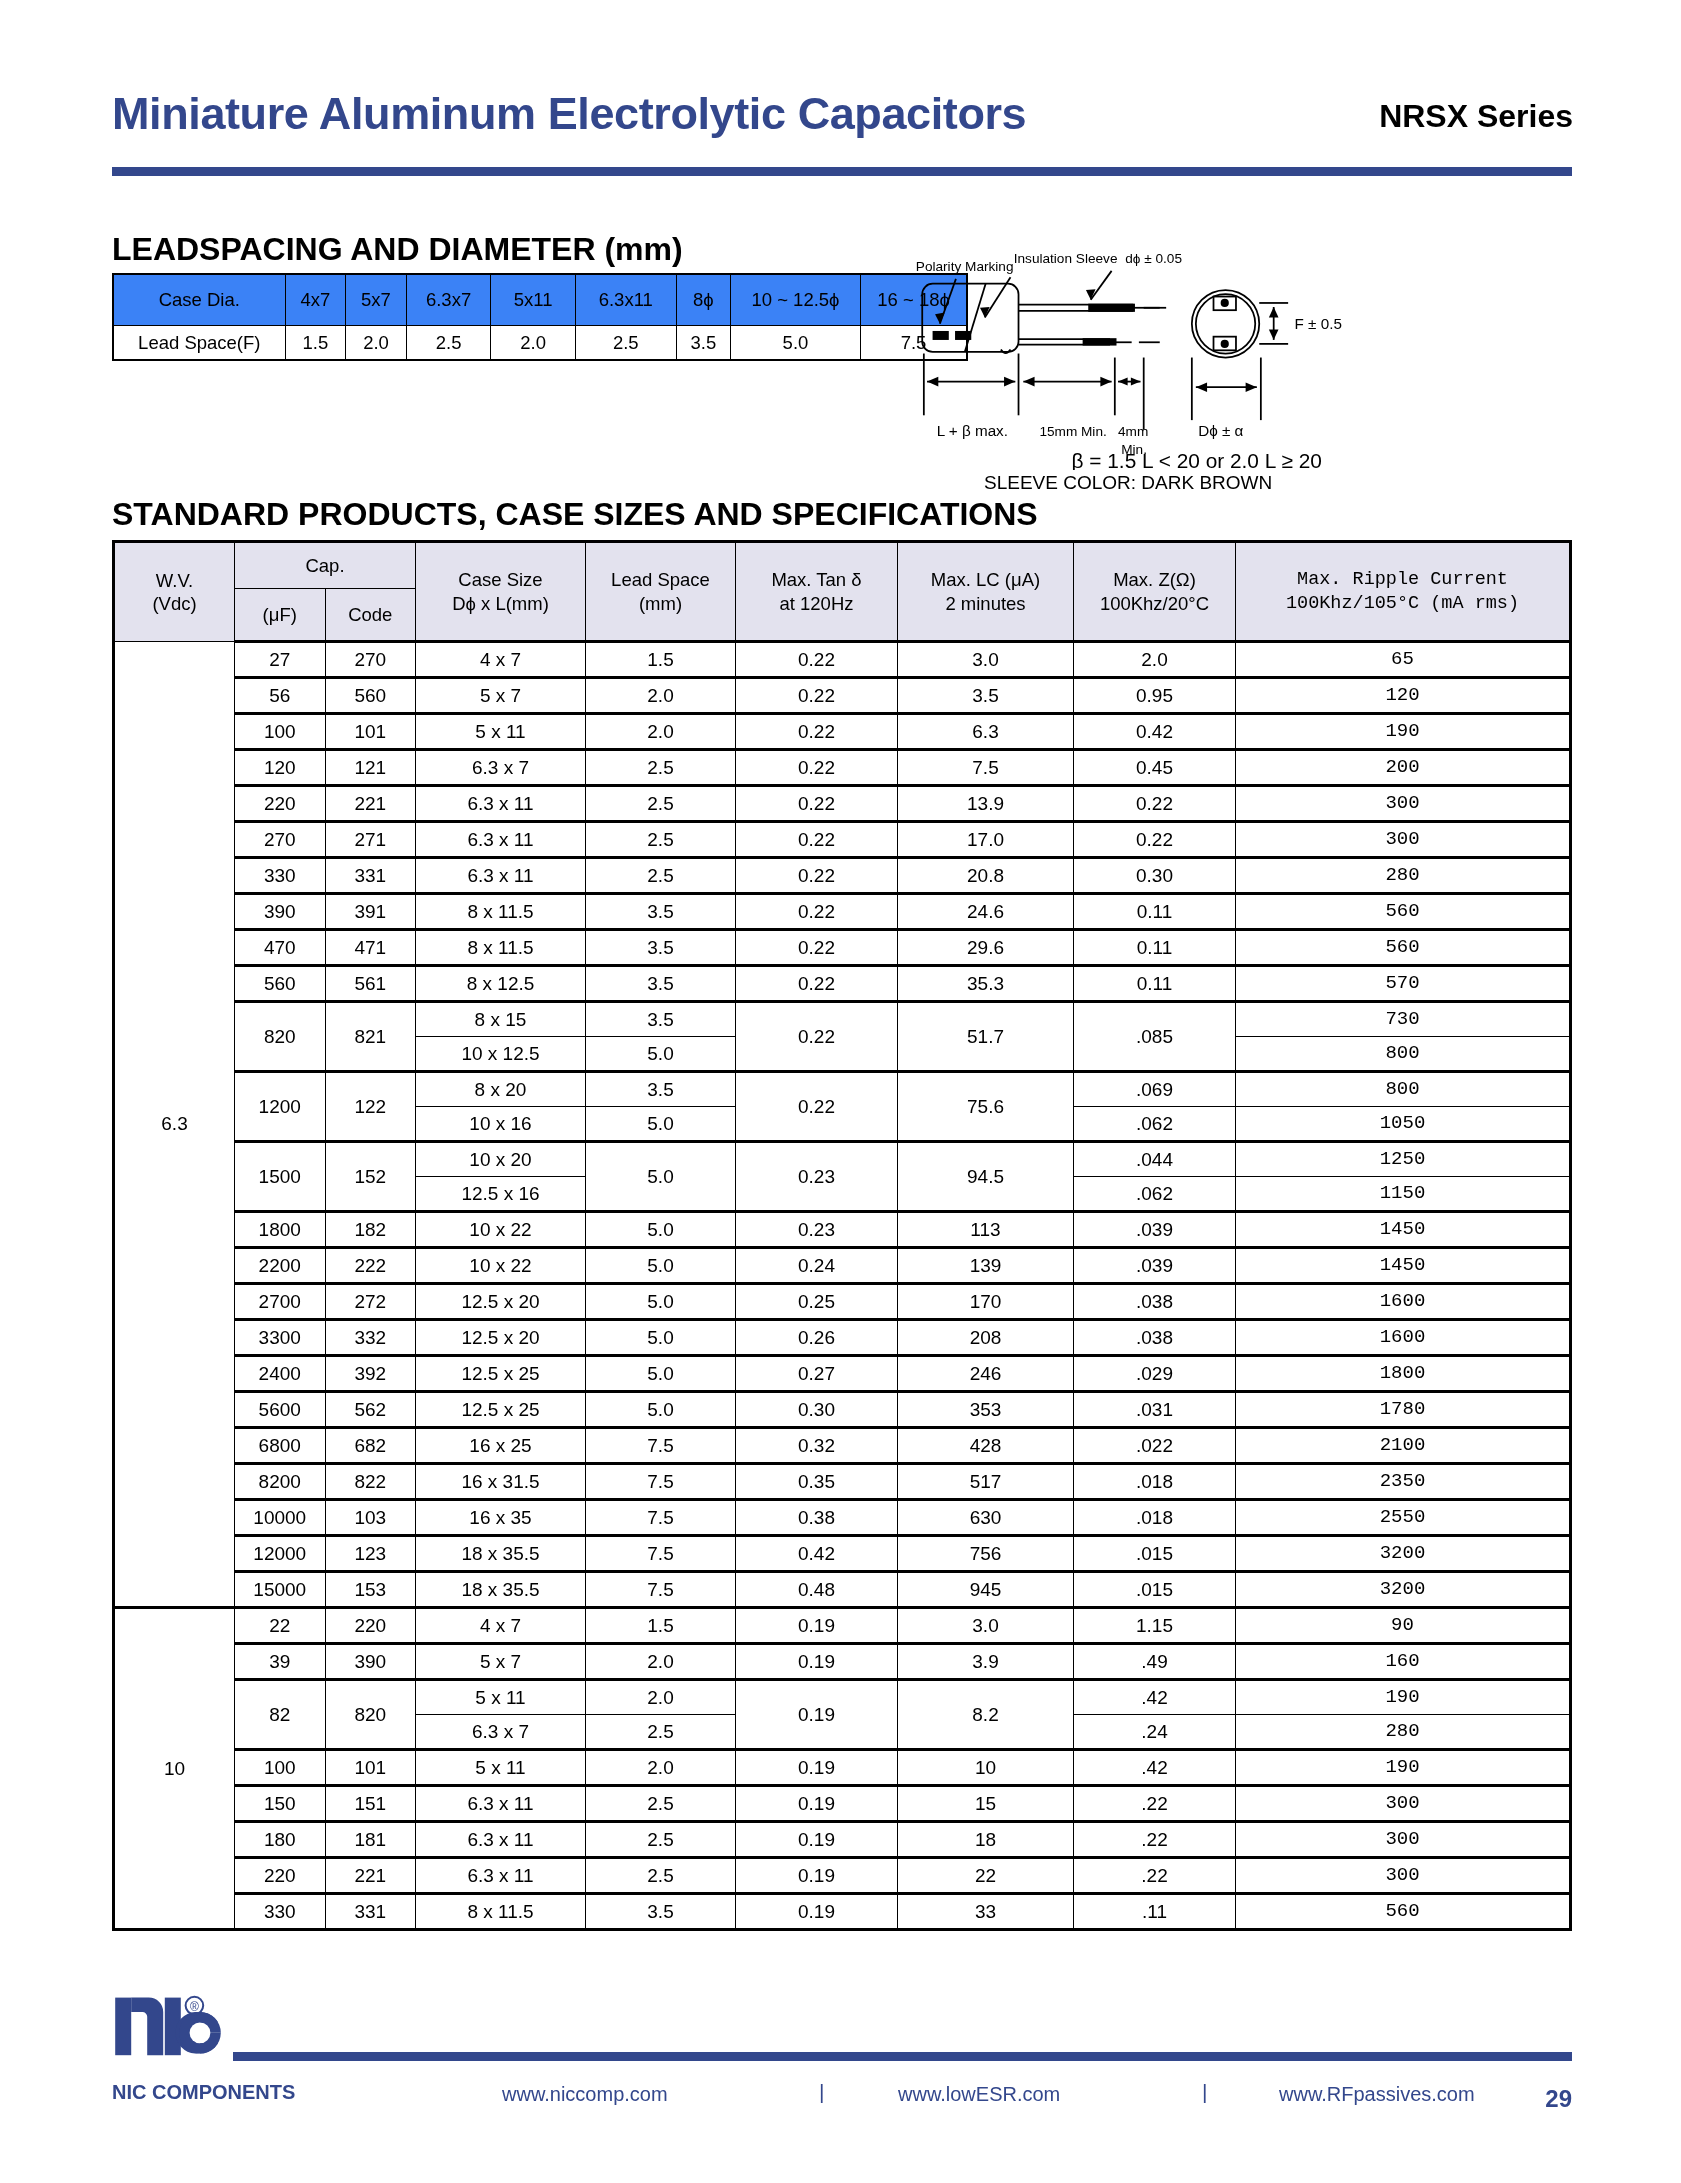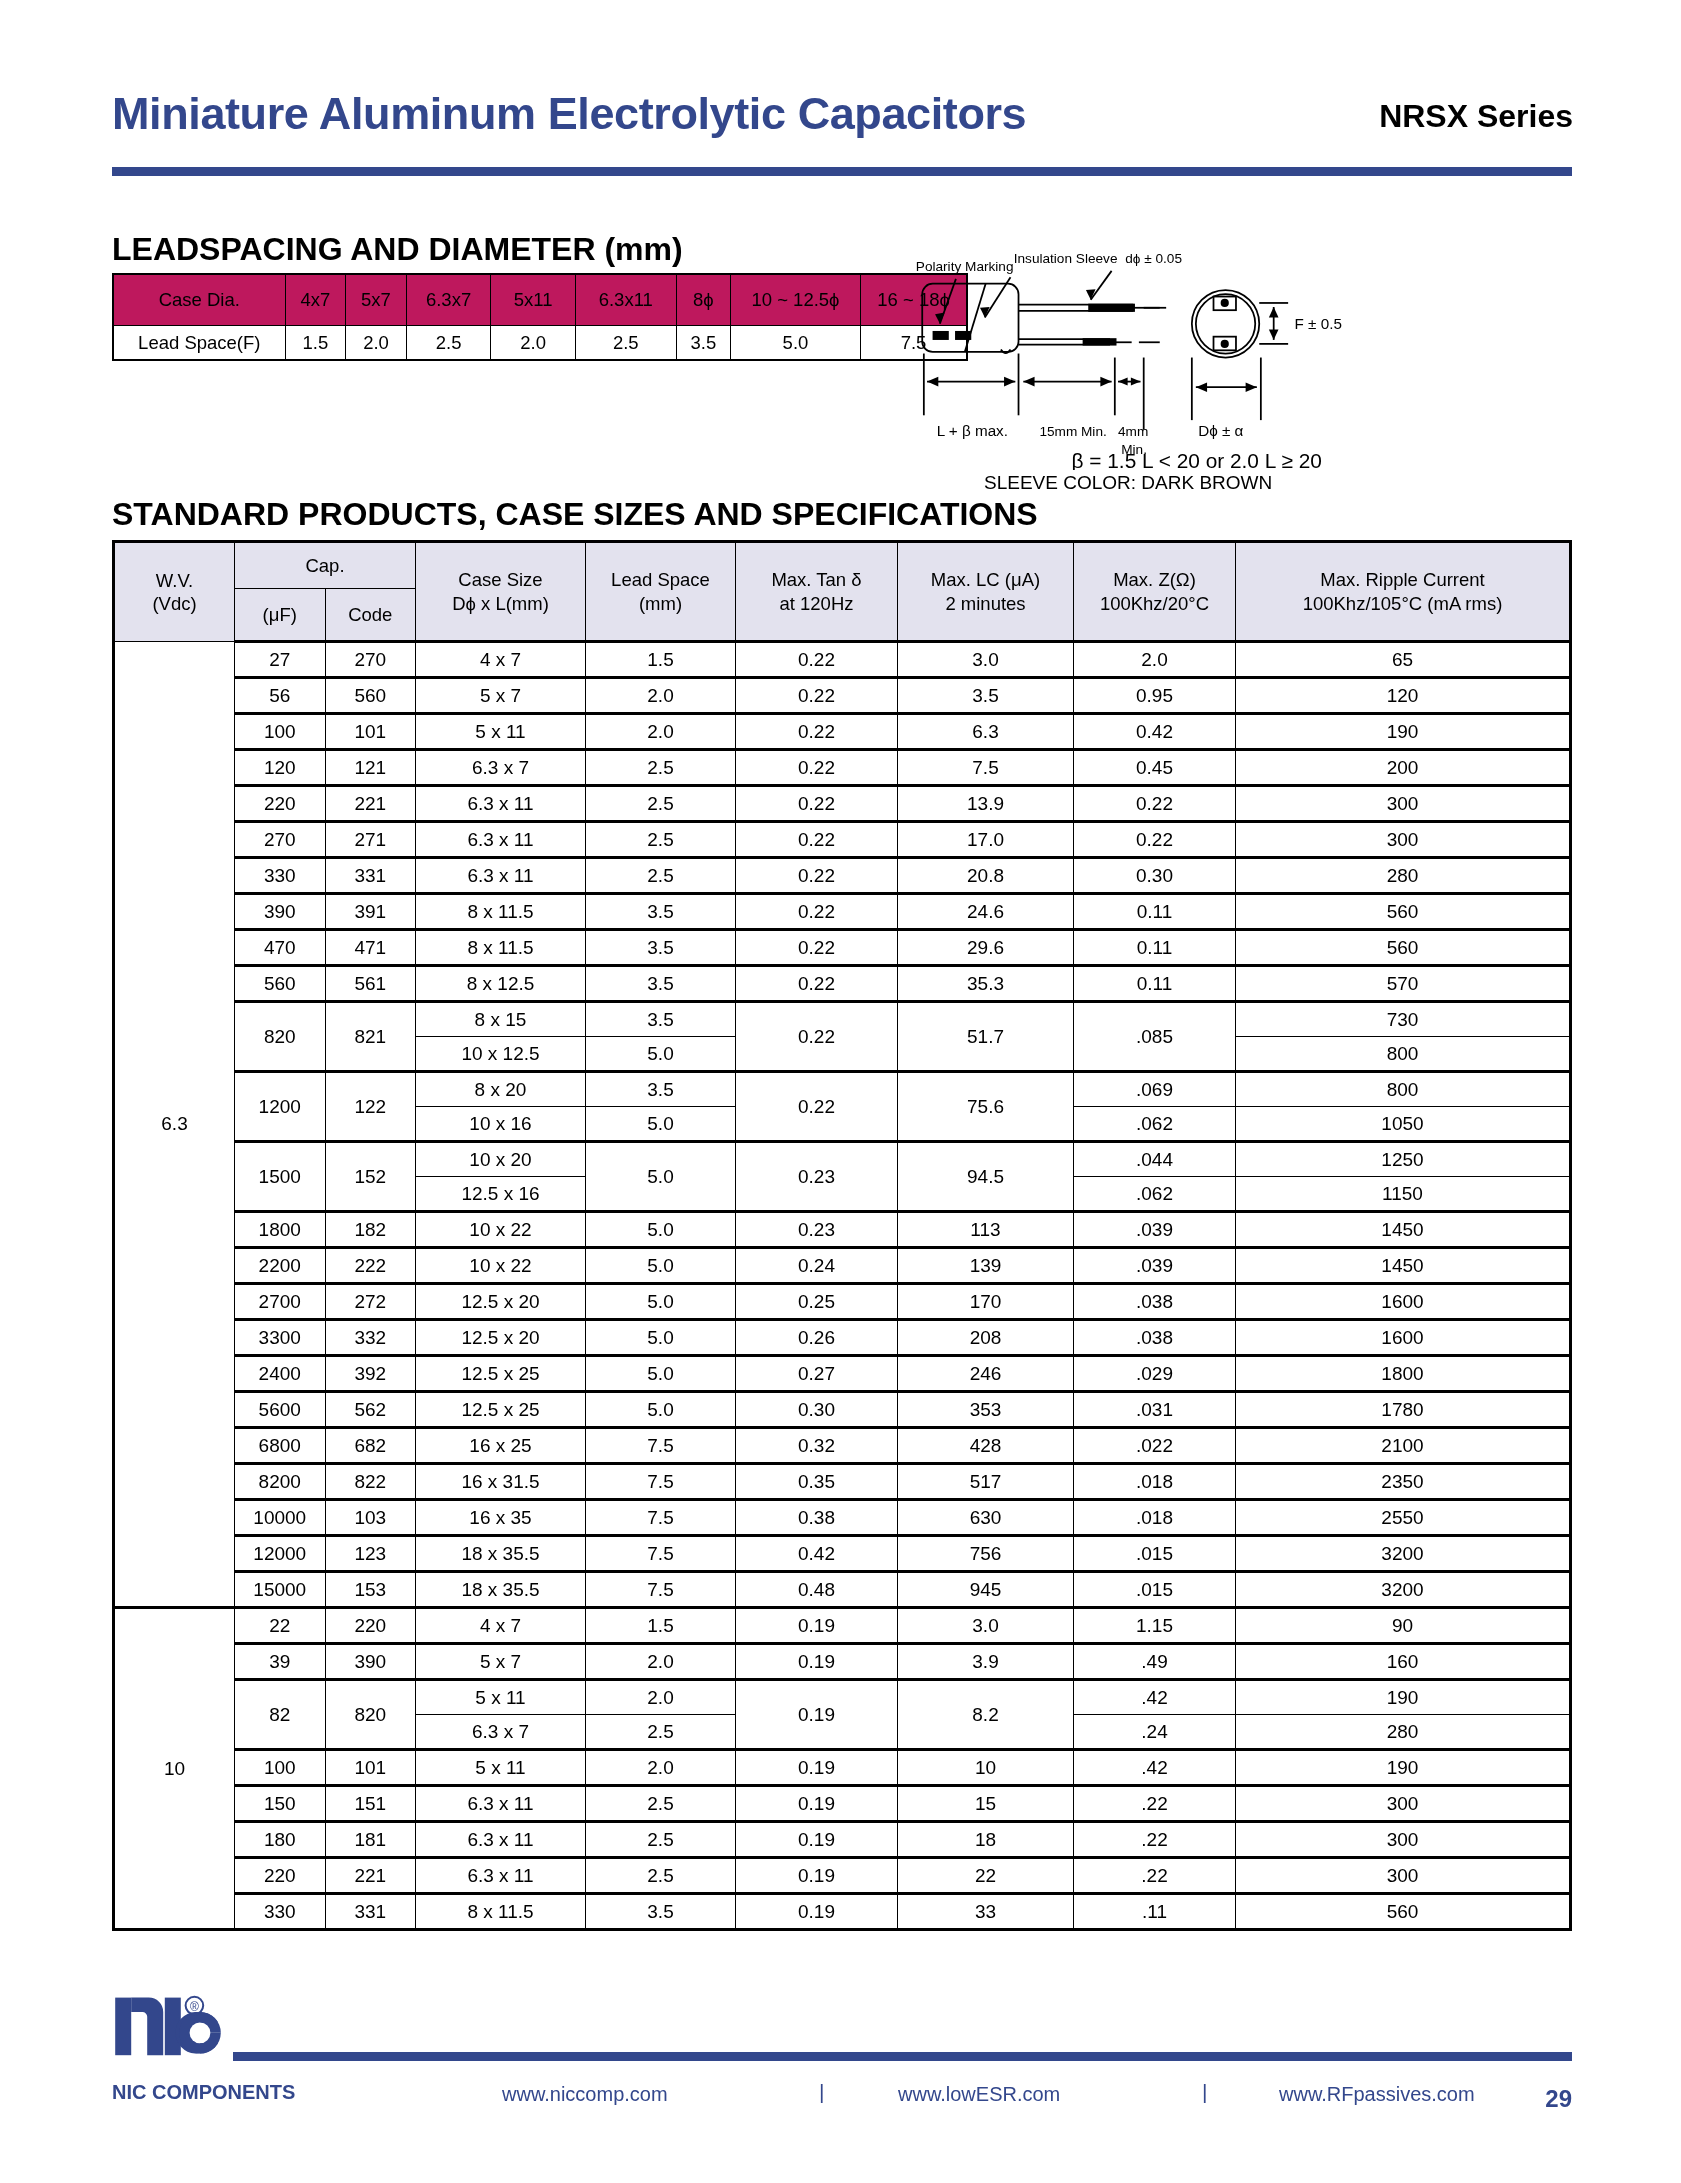--- a/index.html
+++ b/index.html
@@ -42,21 +42,21 @@
     border:2.4px solid #000;
     font-size:18.5px;
   }
   #leadspacing-table td{
     border:1.6px solid #000;
     text-align:center;
     height:33px;
     padding:0 4.8px;
     white-space:nowrap;
   }
-  #leadspacing-table tr.head td{background:#be185d;height:50px;}
+  #leadspacing-table tr.head td{background:#3b82f6;height:50px;}
   #leadspacing-table td.rowlabel{text-align:center;width:161px;}
 
   
   #diagram{position:absolute;left:911px;top:229px;width:666px;height:241px;}
   #sleeve-color{
     position:absolute;left:984px;top:472px;
     font-size:19px;white-space:nowrap;
   }
 
   
@@ -79,21 +79,21 @@
   #spec-table thead th{background:#e3e2ee;font-size:18.5px;}
   #spec-table tbody td{height:33px;}
   .c-wv{width:119px;}
   .c-uf{width:100px;}
   .c-code{width:95px;}
   .c-case{width:169px;}
   .c-lead{width:149px;}
   .c-tan{width:161px;}
   .c-lc{width:175px;}
   .c-z{width:161px;}
-  .c-rip{width:333px;}
+  .c-rip{width:333px;font-family:Liberation Mono, monospace;}
   .thick-top{border-top:3.2px solid #000 !important;}
 
   
   #footer-rule{position:absolute;left:233px;top:2052px;width:1339px;height:8.8px;background:#33478c;}
   #logo{position:absolute;left:112px;top:1988px;width:128px;height:80px;}
   #footer-company{
     position:absolute;left:112px;top:2081px;
     font-size:20px;font-weight:bold;color:#33478c;white-space:nowrap;
   }
   .footer-link{

